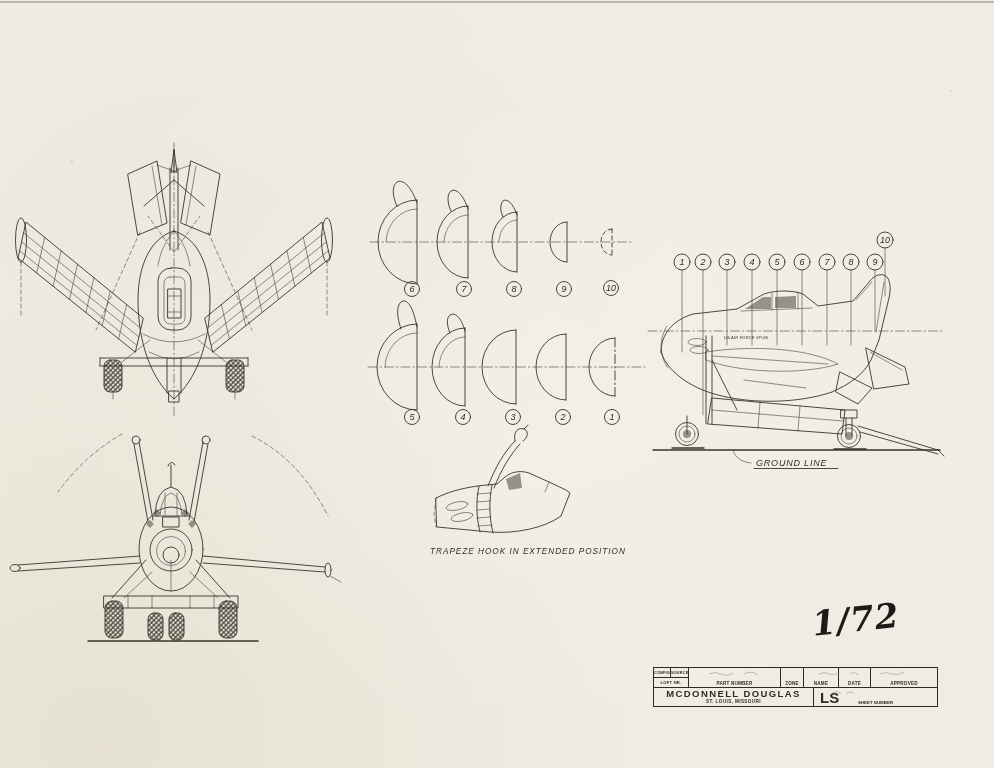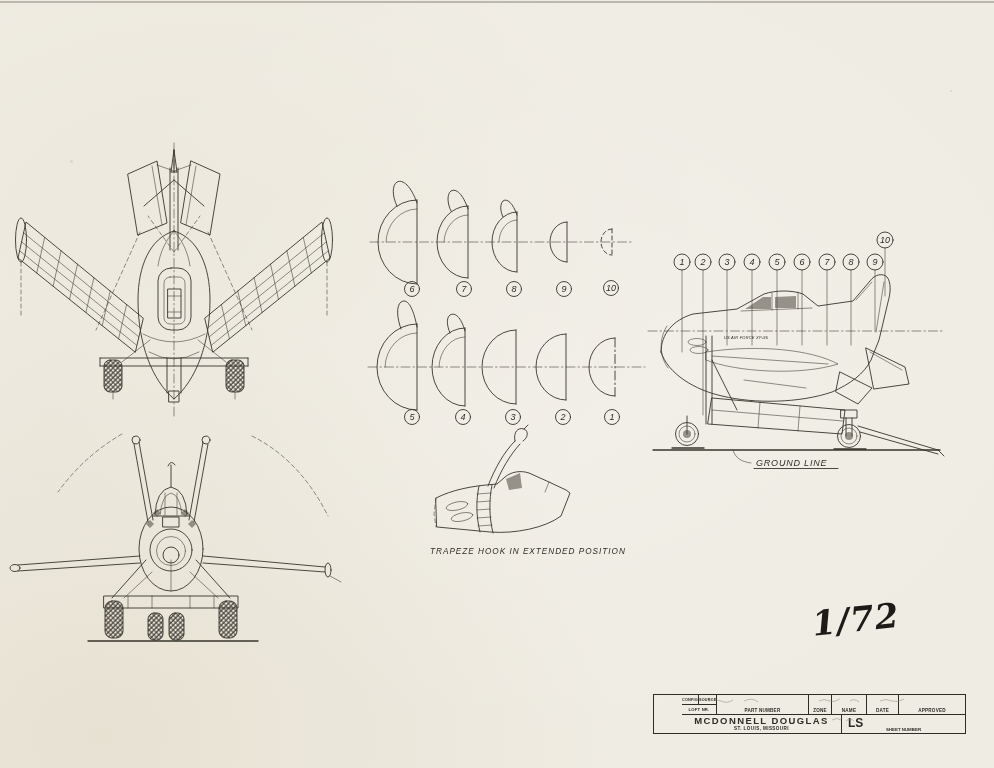--- a/index.html
+++ b/index.html
@@ -22,39 +22,39 @@
   .art .dashdot{stroke-dasharray:9 3 1.5 3;}
   .art .fillsoft{fill:#4a463c;stroke:none;opacity:.55;}
   .art .hatchfill{fill:url(#hatch);}
   .art text{stroke:none;fill:#2e2b25;font-family:"Liberation Sans",sans-serif;font-style:italic;}
   .circnum{font-size:9px;text-anchor:middle;}
   .caption{font-size:8.2px;letter-spacing:1px;}
   .gline{font-size:9px;letter-spacing:.8px;}
   .marking{font-size:4px;font-style:normal;letter-spacing:.2px;}
 
   
-  .tb{position:absolute;left:653px;top:694px;width:283px;border:1.5px solid #2f2c26;color:#2f2c26;padding-left:28px;}
+  .tb{position:absolute;left:653px;top:667px;width:283px;border:1.5px solid #2f2c26;color:#2f2c26;}
   .tb-row1{display:flex;height:19px;border-bottom:1.2px solid #2f2c26;}
   .tb-row2{display:flex;height:18px;}
   .tb-cell{border-right:1px solid #2f2c26;display:flex;align-items:flex-end;justify-content:center;
            font-size:4.6px;font-weight:700;letter-spacing:.2px;padding-bottom:1.5px;box-sizing:border-box;}
   .tb-cell:last-child{border-right:none;}
   .tb-a{width:35px;display:flex;flex-direction:column;padding:0;align-items:stretch;}
   .tb-a-top{display:flex;height:9px;border-bottom:1px solid #2f2c26;}
   .tb-a-top div{flex:1;display:flex;align-items:center;justify-content:center;font-size:3.8px;font-weight:700;}
   .tb-a-top div:first-child{border-right:1px solid #2f2c26;}
   .tb-a-bot{flex:1;display:flex;align-items:center;justify-content:center;font-size:4.2px;font-weight:700;}
   .tb-part{width:92px;}  .tb-zone{width:23px;}  .tb-name{width:35px;}
   .tb-date{width:32px;}  .tb-appr{flex:1;}
   .tb-co{width:160px;border-right:1px solid #2f2c26;display:flex;flex-direction:column;
          align-items:center;justify-content:center;box-sizing:border-box;}
   .tb-co .co{font-size:9.5px;font-weight:800;letter-spacing:1.4px;line-height:10px;}
   .tb-co .city{font-size:4.6px;font-weight:600;letter-spacing:.4px;line-height:6px;}
   .tb-ls{flex:1;position:relative;}
-  .tb-ls .code{position:absolute;left:6px;top:1px;font-size:12px;font-weight:800;}
+  .tb-ls .code{position:absolute;left:6px;top:1px;font-size:15px;font-weight:800;}
   .tb-ls .sheet{position:absolute;left:0;right:0;bottom:1px;text-align:center;font-size:4.4px;font-weight:700;}
   .tb-scribbles{position:absolute;left:0;top:0;pointer-events:none;}
 
   
   .scale-note{
     position:absolute;left:812px;top:598px;width:110px;
     font-family:"DejaVu Serif",serif;font-style:italic;font-weight:bold;
     font-size:34px;color:#1d1b17;transform:rotate(-6deg);letter-spacing:1px;
   }
   .speck{position:absolute;border-radius:50%;background:#c9bf9e;opacity:.45;}

